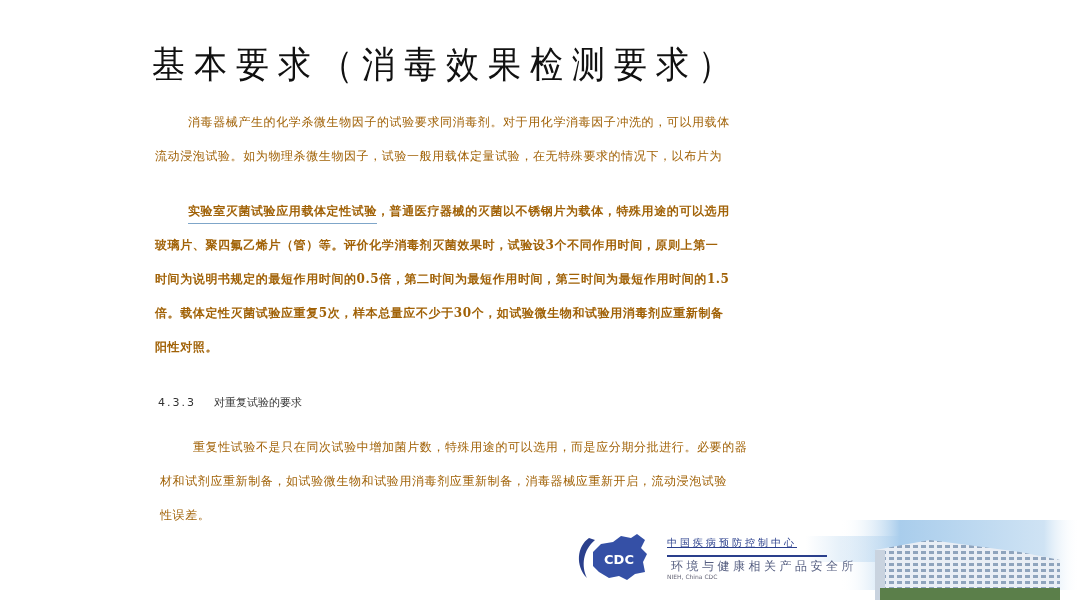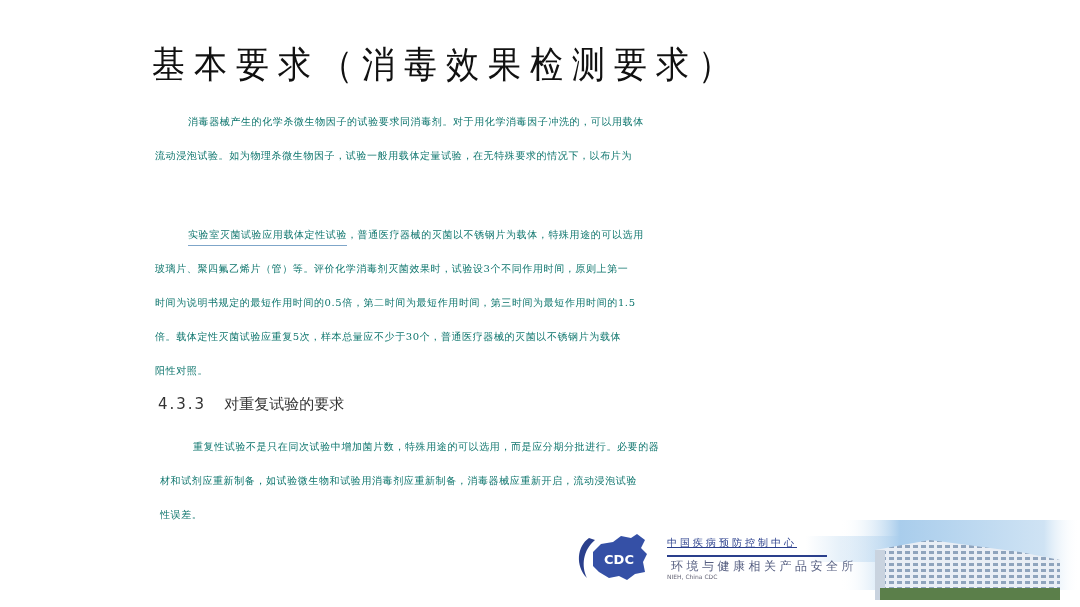--- a/index.html
+++ b/index.html
@@ -8,30 +8,30 @@
     font-family: "DejaVu Serif", "Liberation Serif", serif; color: #333333;
   }
   .title {
     position: absolute; left: 152px; top: 40px;
     font-family: "DejaVu Sans", "Liberation Sans", sans-serif;
     font-size: 33px; letter-spacing: 9px; color: #111111; white-space: nowrap;
     transform: scaleY(1.12); transform-origin: left top;
   }
   .para {
     position: absolute; left: 155px; width: 760px;
-    font-size: 10px; line-height: 34px; color: #0f766e;
+    font-size: 12px; line-height: 34px; color: #a16207;
     letter-spacing: 0.6px;
   }
   .line { display: block; white-space: nowrap; }
   .indent { padding-left: 33px; }
   .ul-span { border-bottom: 1.5px solid #7fa6c9; padding-bottom: 5px; }
   .heading {
     position: absolute; left: 158px; top: 395px;
     font-family: "DejaVu Sans", "Liberation Sans", sans-serif;
-    font-size: 15px; color: #333333; white-space: nowrap;
+    font-size: 11px; color: #333333; white-space: nowrap;
   }
   .heading .num { letter-spacing: 2px; margin-right: 18px; }
   .footer-logo {
     position: absolute; left: 575px; top: 520px; width: 505px; height: 87px;
   }
   .cdc-emblem { position: absolute; left: 0; top: 12px; width: 80px; height: 52px; }
   .cdc-banner {
     position: absolute; left: 85px; top: 16px; width: 265px; height: 26px;
     background: linear-gradient(to right, rgba(255,255,255,0) 0%, rgba(255,255,255,0) 55%, #cfe3f4 80%, #b8d6ef 100%);
   }
@@ -56,25 +56,25 @@
 </head>
 <body>
 
 <div class="title">基本要求（消毒效果检测要求）</div>
 
 <div class="para" style="top:105px;">
   <span class="line indent">消毒器械产生的化学杀微生物因子的试验要求同消毒剂。对于用化学消毒因子冲洗的，可以用载体</span>
   <span class="line">流动浸泡试验。如为物理杀微生物因子，试验一般用载体定量试验，在无特殊要求的情况下，以布片为</span>
 </div>
 
-<div class="para" style="top:218px;">
+<div class="para" style="top:194px;font-weight:bold;">
   <span class="line indent"><span class="ul-span">实验室灭菌试验应用载体定性试验</span><span>，普通医疗器械的灭菌以不锈钢片为载体，特殊用途的可以选用</span></span>
   <span class="line">玻璃片、聚四氟乙烯片（管）等。评价化学消毒剂灭菌效果时，试验设3个不同作用时间，原则上第一</span>
   <span class="line">时间为说明书规定的最短作用时间的0.5倍，第二时间为最短作用时间，第三时间为最短作用时间的1.5</span>
-  <span class="line">倍。载体定性灭菌试验应重复5次，样本总量应不少于30个，普通医疗器械的灭菌以不锈钢片为载体</span>
+  <span class="line">倍。载体定性灭菌试验应重复5次，样本总量应不少于30个，如试验微生物和试验用消毒剂应重新制备</span>
   <span class="line">阳性对照。</span>
 </div>
 
 <div class="heading">
   <span class="num">4.3.3</span><span>对重复试验的要求</span>
 </div>
 
 <div class="para" style="top:430px; left:160px;">
   <span class="line indent">重复性试验不是只在同次试验中增加菌片数，特殊用途的可以选用，而是应分期分批进行。必要的器</span>
   <span class="line">材和试剂应重新制备，如试验微生物和试验用消毒剂应重新制备，消毒器械应重新开启，流动浸泡试验</span>

